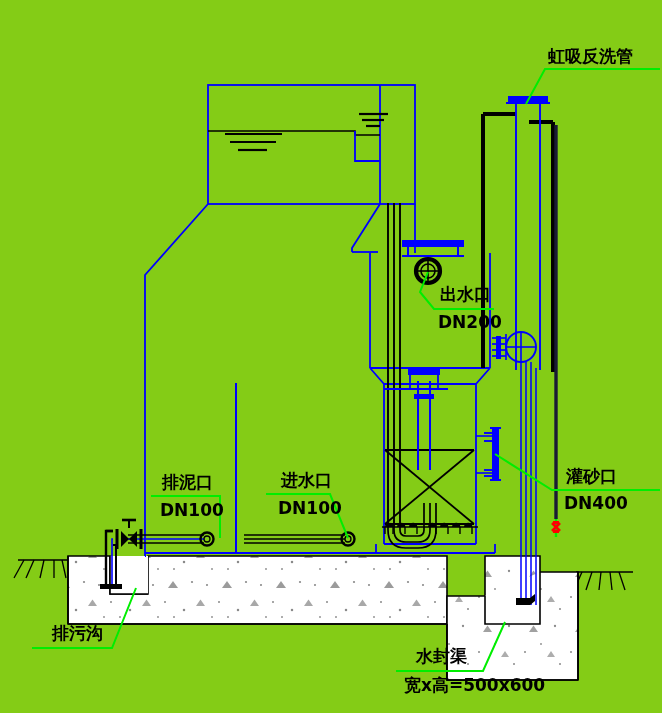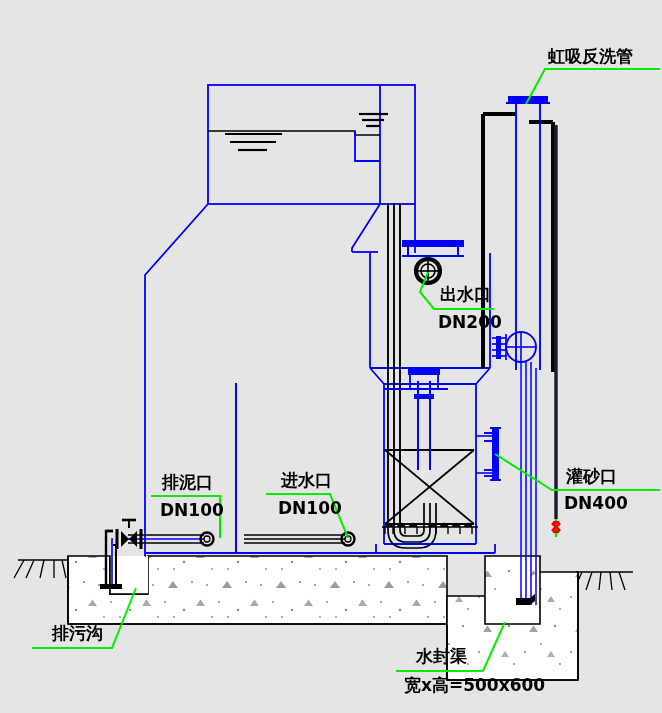--- a/index.html
+++ b/index.html
@@ -7,21 +7,21 @@
     padding: 0;
     background: #ffffff;
   }
   body {
     font-family: "Liberation Sans", sans-serif;
   }
   #drawing-root {
     position: relative;
     width: 662px;
     height: 713px;
-    background: #e5e5e5;
+    background: #84cc16;
     overflow: hidden;
   }
   #cad-svg {
     position: absolute;
     left: 0;
     top: 0;
     width: 662px;
     height: 713px;
   }
   .ann-text {

